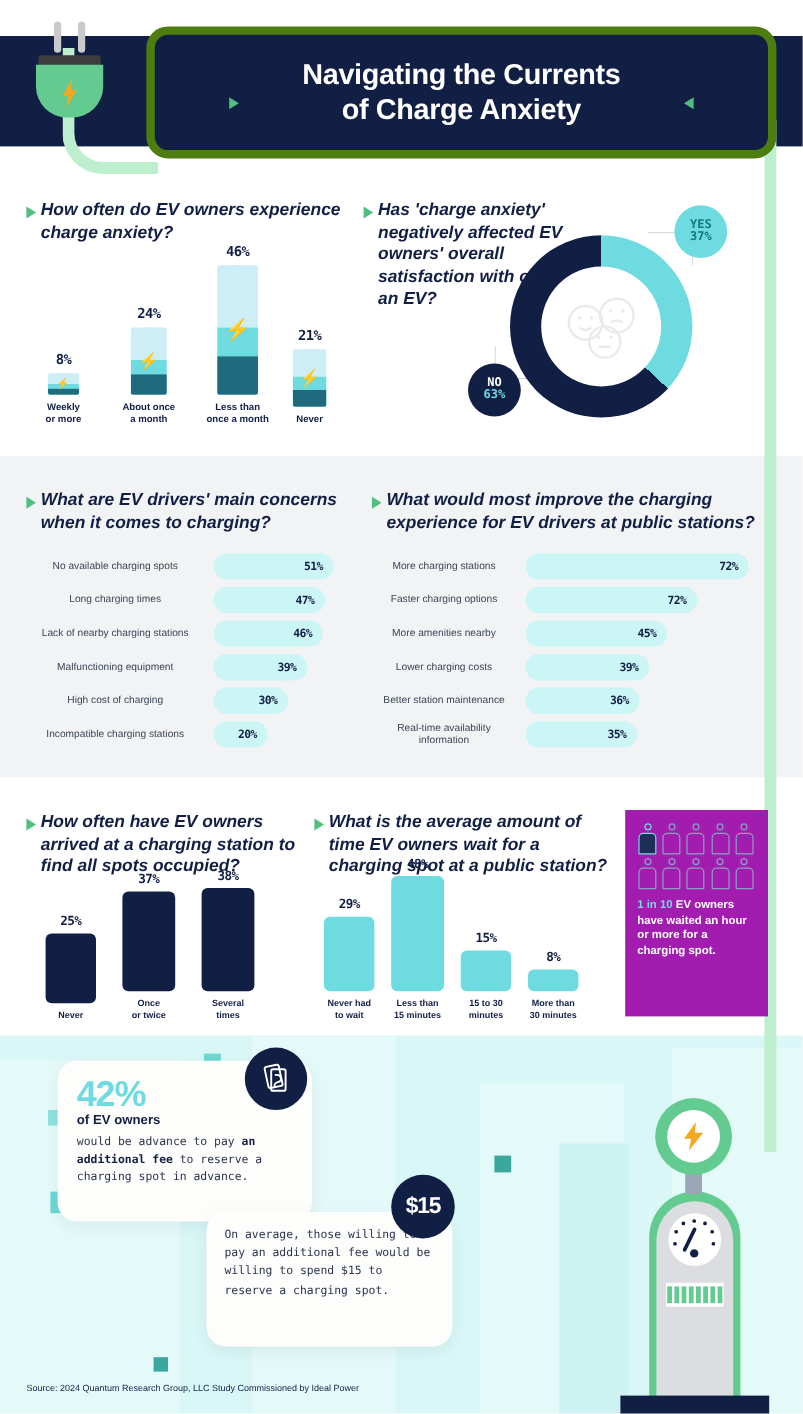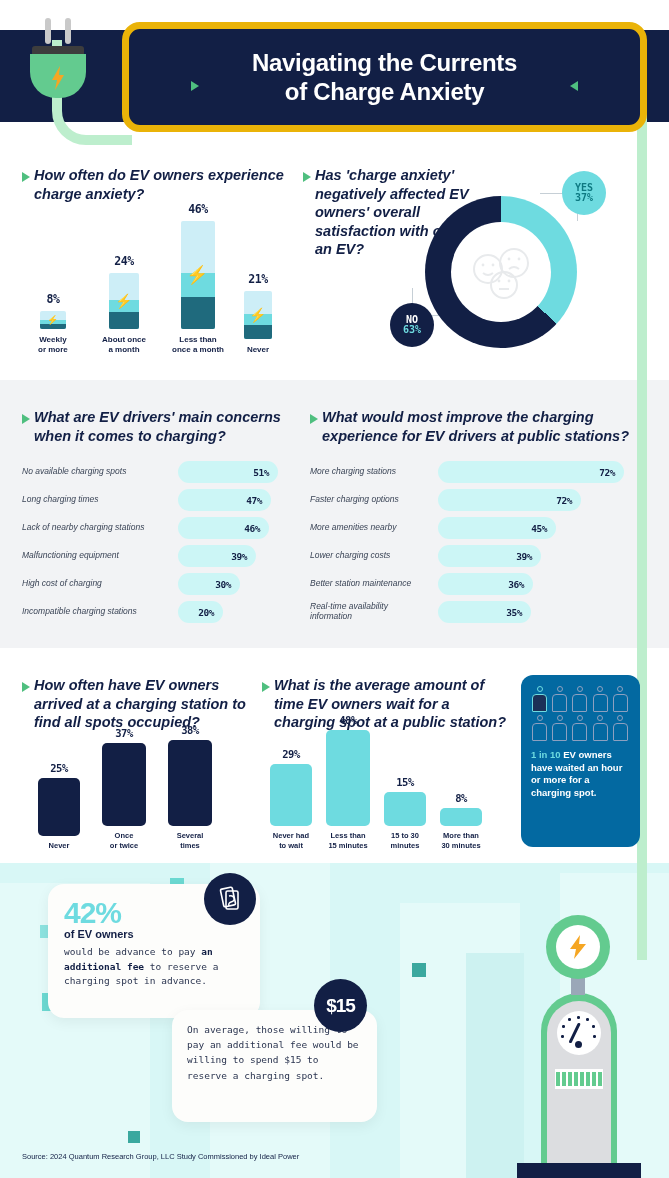--- a/index.html
+++ b/index.html
@@ -25,21 +25,21 @@
   .sq { position:absolute; }
 
   
   #header-band {
     position:absolute; left:0; top:30px; width:669px; height:92px;
     background:#121f45;
   }
   #header-card {
     position:absolute; left:122px; top:22px; width:525px; height:110px;
     background:#121f45; border-radius:18px;
-    border:7px solid #eab308;
+    border:7px solid #4d7c0f;
     display:flex; align-items:center; justify-content:center;
   }
   #header-title {
     color:#ffffff; font-size:24px; font-weight:bold; text-align:center;
     line-height:1.22; letter-spacing:-0.3px;
   }
   .tri-right { width:0;height:0;border-left:8px solid #4fbf7f;border-top:5px solid transparent;border-bottom:5px solid transparent; }
   .tri-left  { width:0;height:0;border-right:8px solid #4fbf7f;border-top:5px solid transparent;border-bottom:5px solid transparent; }
   #hdr-tri-l { position:absolute; left:62px; top:52px; }
   #hdr-tri-r { position:absolute; right:62px; top:52px; }
@@ -99,39 +99,39 @@
   #badge-no { left:390px; top:303px; width:44px; height:44px; background:#121f45;text-align:right; }
   #badge-no .bl { font-size:10px; color:#fff;}
   #badge-no .bv { font-size:10px; color:#6edbe0;}
   .leader { position:absolute; border:1.5px solid #c6cfd6; }
 
   
   #s2-left { position:absolute; left:22px; top:408px; width:278px; }
   #s2-right{ position:absolute; left:310px; top:408px; width:320px; }
   .hb-list { margin-top:16px; }
   .hb-row { display:flex; align-items:center; height:22px; margin-bottom:6px; }
-  .hb-label { font-size:8.5px; color:#3a4456; text-align:left; line-height:1.15;font-style:italic; }
+  .hb-label { font-size:8.5px; color:#3a4456; text-align:center; line-height:1.15; }
   .hb-bar { height:22px; background:#ccf6f6; border-radius:11px; display:flex; align-items:center; justify-content:flex-end; padding-right:9px; }
   .hb-val { font-size:9.5px; font-weight:bold; color:#121f45; font-family:"DejaVu Sans Mono", monospace; letter-spacing:-0.5px; }
   #s2-left .hb-label { width:148px; margin-right:8px; }
   #s2-right .hb-label{ width:120px; margin-right:8px; }
 
   
   #s3-left { position:absolute; left:22px; top:676px; width:230px; }
   #s3-right{ position:absolute; left:262px; top:676px; width:250px; }
   .vb-row { position:absolute; bottom:0; display:flex; align-items:flex-end; }
   .vb-item { text-align:center; }
   .vb-pct { font-size:10.5px; font-weight:bold; font-family:"DejaVu Sans Mono", monospace; letter-spacing:-0.5px; margin-bottom:4px; }
   .vb-bar { border-radius:5px; margin:0 auto; }
   .vb-label { font-size:7.5px; font-weight:bold; margin-top:5px; line-height:1.25; }
 
   
   #people-panel {
     position:absolute; left:521px; top:675px; width:119px; height:172px;
-    background:#0369a1; border-radius:12px; padding:11px 10px;
+    background:#a21caf; border-radius:0; padding:11px 10px;
   }
   #people-grid { display:grid; grid-template-columns:repeat(5,1fr); gap:3px 2px; margin-bottom:8px; }
   .person { width:17px; height:26px; position:relative; }
   .p-head { position:absolute; left:50%; transform:translateX(-50%); top:0; width:6px; height:6px; border-radius:50%; border:1.3px solid #8da0c0; }
   .p-body { position:absolute; left:1px; top:8px; width:15px; height:18px; border:1.3px solid #8da0c0; border-radius:4px 4px 1px 1px; }
   .person.hl .p-head { border-color:#6edbe0; }
   .person.hl .p-body { border-color:#6edbe0; background:#1c3057; }
   #people-text { color:#fff; font-size:9.5px; font-weight:bold; line-height:1.34; }
   #people-text .hlt { color:#6edbe0; }
 
@@ -151,21 +151,21 @@
     border-radius:50%; background:#121f45; display:flex; align-items:center; justify-content:center;
   }
 
   #card15 {
     position:absolute; left:172px; top:1010px; width:205px; height:112px;
     background:#fdfdfb; border-radius:16px; padding:12px 15px;
     box-shadow:0 4px 14px rgba(0,0,0,.06);
   }
   #body15 { font-family:"DejaVu Sans Mono", monospace; font-size:9.5px; color:#2b3550; line-height:1.6; }
   #badge15 {
-    position:absolute; left:314px; top:979px; width:53px; height:53px;
+    position:absolute; left:326px; top:979px; width:53px; height:53px;
     border-radius:50%; background:#121f45; color:#fff;
     display:flex; align-items:center; justify-content:center;
     font-size:19px; font-weight:bold; letter-spacing:-1px;
   }
 
   
   #pump { position:absolute; left:533px; top:915px; width:92px; height:263px; }
   #pump-circle { position:absolute; left:13px; top:0; width:64px; height:64px; border-radius:50%; background:#63cb8f; display:flex; align-items:center; justify-content:center; }
   #pump-circle-in { width:44px; height:44px; border-radius:50%; background:#fff; display:flex; align-items:center; justify-content:center; color:#f5a623; font-size:22px; }
   #pump-neck { position:absolute; left:38px; top:62px; width:14px; height:18px; background:#9aa7b8; }

